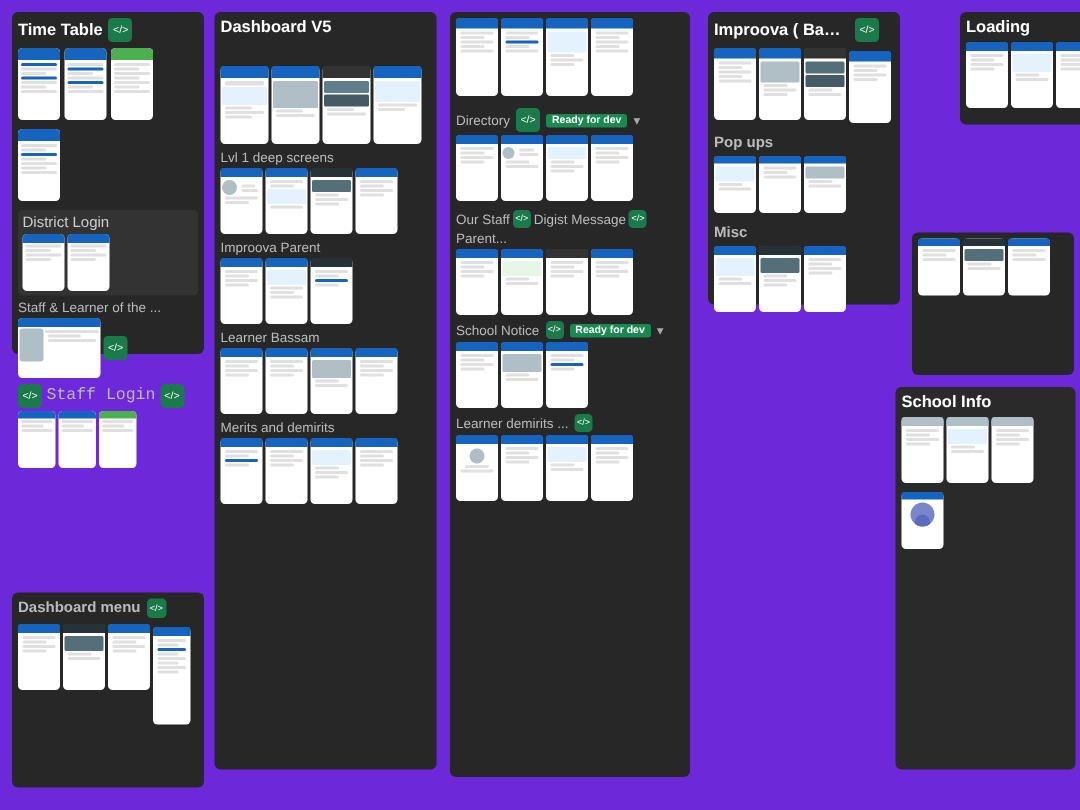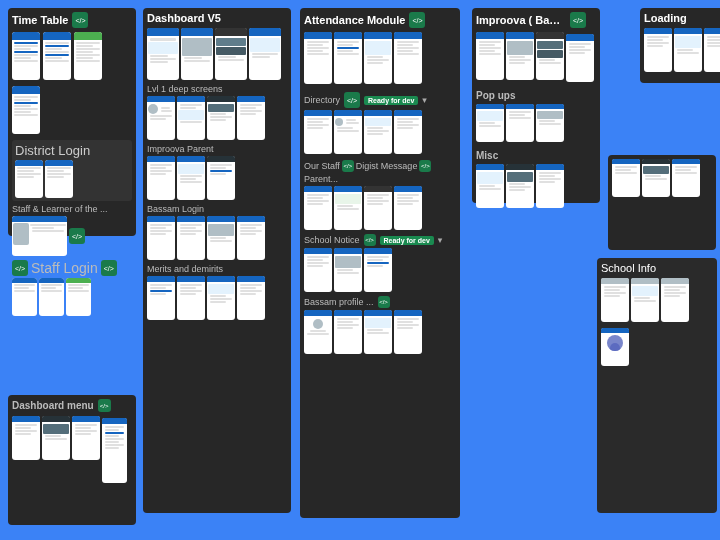--- a/index.html
+++ b/index.html
@@ -8,21 +8,21 @@
       height: 540px;
       background: #1a1a1a;
       overflow: hidden;
       font-family: -apple-system, BlinkMacSystemFont, 'Segoe UI', sans-serif;
       position: relative;
     }
     .canvas {
       width: 720px;
       height: 540px;
       position: relative;
-      background: #3b82f6;
+      background: #6d28d9;
     }
     .section-label {
       position: absolute;
       color: #ffffff;
       font-size: 11px;
       font-weight: 600;
       white-space: nowrap;
     }
     .code-icon {
       display: inline-flex;
@@ -104,21 +104,21 @@
         <div class="screen-body-line short"></div>
         <div class="screen-body-line blue"></div>
         <div class="screen-body-line short"></div>
         <div class="screen-body-line"></div>
         <div class="screen-body-line short"></div>
         <div class="screen-body-line"></div>
       </div>
     </div>
 
     <div style="margin-top:6px;background:#333;border-radius:3px;padding:3px;margin-bottom:3px;">
-      <div style="color:#ccc;font-size:13px;margin-bottom:2px;">District Login</div>
+      <div style="color:#ccc;font-size:10px;margin-bottom:2px;">District Login</div>
       <div style="display:flex;gap:2px;">
         <div class="phone-screen" style="width:28px;height:38px;">
           <div class="screen-header" style="height:6px;"></div>
           <div class="screen-body-line" style="margin-top:1px;"></div>
           <div class="screen-body-line short"></div>
           <div class="screen-body-line"></div>
           <div class="screen-body-line short"></div>
         </div>
         <div class="phone-screen" style="width:28px;height:38px;">
           <div class="screen-header" style="height:6px;"></div>
@@ -140,21 +140,21 @@
             <div class="screen-body-line short"></div>
             <div class="screen-body-line"></div>
           </div>
         </div>
       </div>
       <span class="code-icon">&lt;/&gt;</span>
     </div>
 
     <div style="margin-top:4px;display:flex;align-items:center;gap:3px;">
       <span class="code-icon">&lt;/&gt;</span>
-      <div style="color:#bbb;font-size:14px;">Staff Login</div>
+      <div style="color:#bbb;font-size:11px;font-family:Liberation Mono, monospace;">Staff Login</div>
       <span class="code-icon">&lt;/&gt;</span>
     </div>
     <div style="display:flex;gap:2px;margin-top:2px;">
       <div class="phone-screen" style="width:25px;height:38px;">
         <div class="screen-header" style="height:5px;"></div>
         <div class="screen-body-line" style="margin-top:1px;"></div>
         <div class="screen-body-line short"></div>
         <div class="screen-body-line"></div>
       </div>
       <div class="phone-screen" style="width:25px;height:38px;">
@@ -166,21 +166,21 @@
       <div class="phone-screen" style="width:25px;height:38px;">
         <div class="screen-header" style="height:5px;background:#4caf50;"></div>
         <div class="screen-body-line" style="margin-top:1px;"></div>
         <div class="screen-body-line short"></div>
         <div class="screen-body-line"></div>
       </div>
     </div>
   </div>
 
   <div style="position:absolute;left:143px;top:8px;width:148px;height:505px;background:#272727;border-radius:4px;padding:4px;">
-    <div style="display:flex;align-items:flex-end;gap:4px;margin-bottom:4px;">
+    <div style="display:flex;align-items:flex-end;gap:4px;margin-bottom:20px;">
       <span style="color:#fff;font-size:11px;font-weight:600;">Dashboard V5</span>
     </div>
 
     <div style="display:flex;gap:2px;margin-bottom:4px;">
       <div class="phone-screen" style="width:32px;height:52px;">
         <div style="height:8px;background:#1565c0;border-radius:2px 2px 0 0;"></div>
         <div style="padding:1px;">
           <div class="screen-body-line" style="height:3px;"></div>
           <div style="width:100%;height:12px;background:#e3f2fd;margin:1px 0;border-radius:1px;"></div>
           <div class="screen-body-line short"></div>
@@ -284,21 +284,21 @@
         <div style="height:6px;background:#263238;border-radius:2px 2px 0 0;"></div>
         <div style="padding:1px;">
           <div class="screen-body-line" style="margin-top:1px;"></div>
           <div class="screen-body-line short"></div>
           <div class="screen-body-line blue"></div>
           <div class="screen-body-line short"></div>
         </div>
       </div>
     </div>
 
-    <div style="color:#bbb;font-size:9px;margin-bottom:2px;">Bassam Login</div>
+    <div style="color:#bbb;font-size:9px;margin-bottom:2px;">Learner Bassam</div>
     <div style="display:flex;gap:2px;margin-bottom:4px;">
       <div class="phone-screen" style="width:28px;height:44px;">
         <div style="height:6px;background:#1565c0;border-radius:2px 2px 0 0;"></div>
         <div style="padding:1px;">
           <div class="screen-body-line" style="margin-top:1px;"></div>
           <div class="screen-body-line short"></div>
           <div class="screen-body-line"></div>
           <div class="screen-body-line short"></div>
         </div>
       </div>
@@ -365,24 +365,20 @@
           <div class="screen-body-line" style="margin-top:1px;"></div>
           <div class="screen-body-line short"></div>
           <div class="screen-body-line"></div>
           <div class="screen-body-line short"></div>
         </div>
       </div>
     </div>
   </div>
 
   <div style="position:absolute;left:300px;top:8px;width:160px;height:510px;background:#272727;border-radius:4px;padding:4px;">
-    <div style="display:flex;align-items:center;gap:4px;margin-bottom:4px;">
-      <span style="color:#fff;font-size:11px;font-weight:600;">Attendance Module</span>
-      <span class="code-icon">&lt;/&gt;</span>
-    </div>
     <div style="display:flex;gap:2px;margin-bottom:4px;">
       <div class="phone-screen" style="width:28px;height:52px;">
         <div style="height:7px;background:#1565c0;border-radius:2px 2px 0 0;"></div>
         <div style="padding:1px;">
           <div class="screen-body-line" style="margin-top:1px;"></div>
           <div class="screen-body-line short"></div>
           <div class="screen-body-line"></div>
           <div class="screen-body-line short"></div>
           <div class="screen-body-line"></div>
         </div>
@@ -546,21 +542,21 @@
         <div style="padding:1px;">
           <div class="screen-body-line" style="margin-top:1px;"></div>
           <div class="screen-body-line short"></div>
           <div class="screen-body-line blue"></div>
           <div class="screen-body-line short"></div>
         </div>
       </div>
     </div>
 
     <div style="display:flex;align-items:center;gap:4px;margin-bottom:2px;margin-top:4px;">
-      <span style="color:#bbb;font-size:9px;">Bassam profile ...</span>
+      <span style="color:#bbb;font-size:9px;">Learner demirits ...</span>
       <span class="code-icon" style="width:12px;height:12px;font-size:6px;">&lt;/&gt;</span>
     </div>
     <div style="display:flex;gap:2px;margin-bottom:4px;">
       <div class="phone-screen" style="width:28px;height:44px;">
         <div style="height:6px;background:#1565c0;border-radius:2px 2px 0 0;"></div>
         <div style="padding:1px;">
           <div style="display:flex;justify-content:center;align-items:center;margin-top:2px;">
             <div style="width:10px;height:10px;background:#b0bec5;border-radius:50%;"></div>
           </div>
           <div class="screen-body-line short" style="margin:1px auto;"></div>
@@ -762,21 +758,21 @@
           <div class="screen-body-line" style="margin-top:1px;"></div>
           <div class="screen-body-line short"></div>
           <div class="screen-body-line"></div>
         </div>
       </div>
     </div>
   </div>
 
   <div style="position:absolute;left:597px;top:258px;width:120px;height:255px;background:#2a2a2a;border-radius:4px;padding:4px;">
     <div style="display:flex;align-items:center;gap:4px;margin-bottom:4px;">
-      <span style="color:#fff;font-size:11px;font-weight:400;">School Info</span>
+      <span style="color:#fff;font-size:11px;font-weight:700;">School Info</span>
     </div>
     <div style="display:flex;gap:2px;flex-wrap:wrap;">
       <div class="phone-screen" style="width:28px;height:44px;">
         <div style="height:6px;background:#b0bec5;border-radius:2px 2px 0 0;"></div>
         <div style="padding:1px;">
           <div class="screen-body-line" style="margin-top:1px;"></div>
           <div class="screen-body-line short"></div>
           <div class="screen-body-line"></div>
           <div class="screen-body-line short"></div>
         </div>

